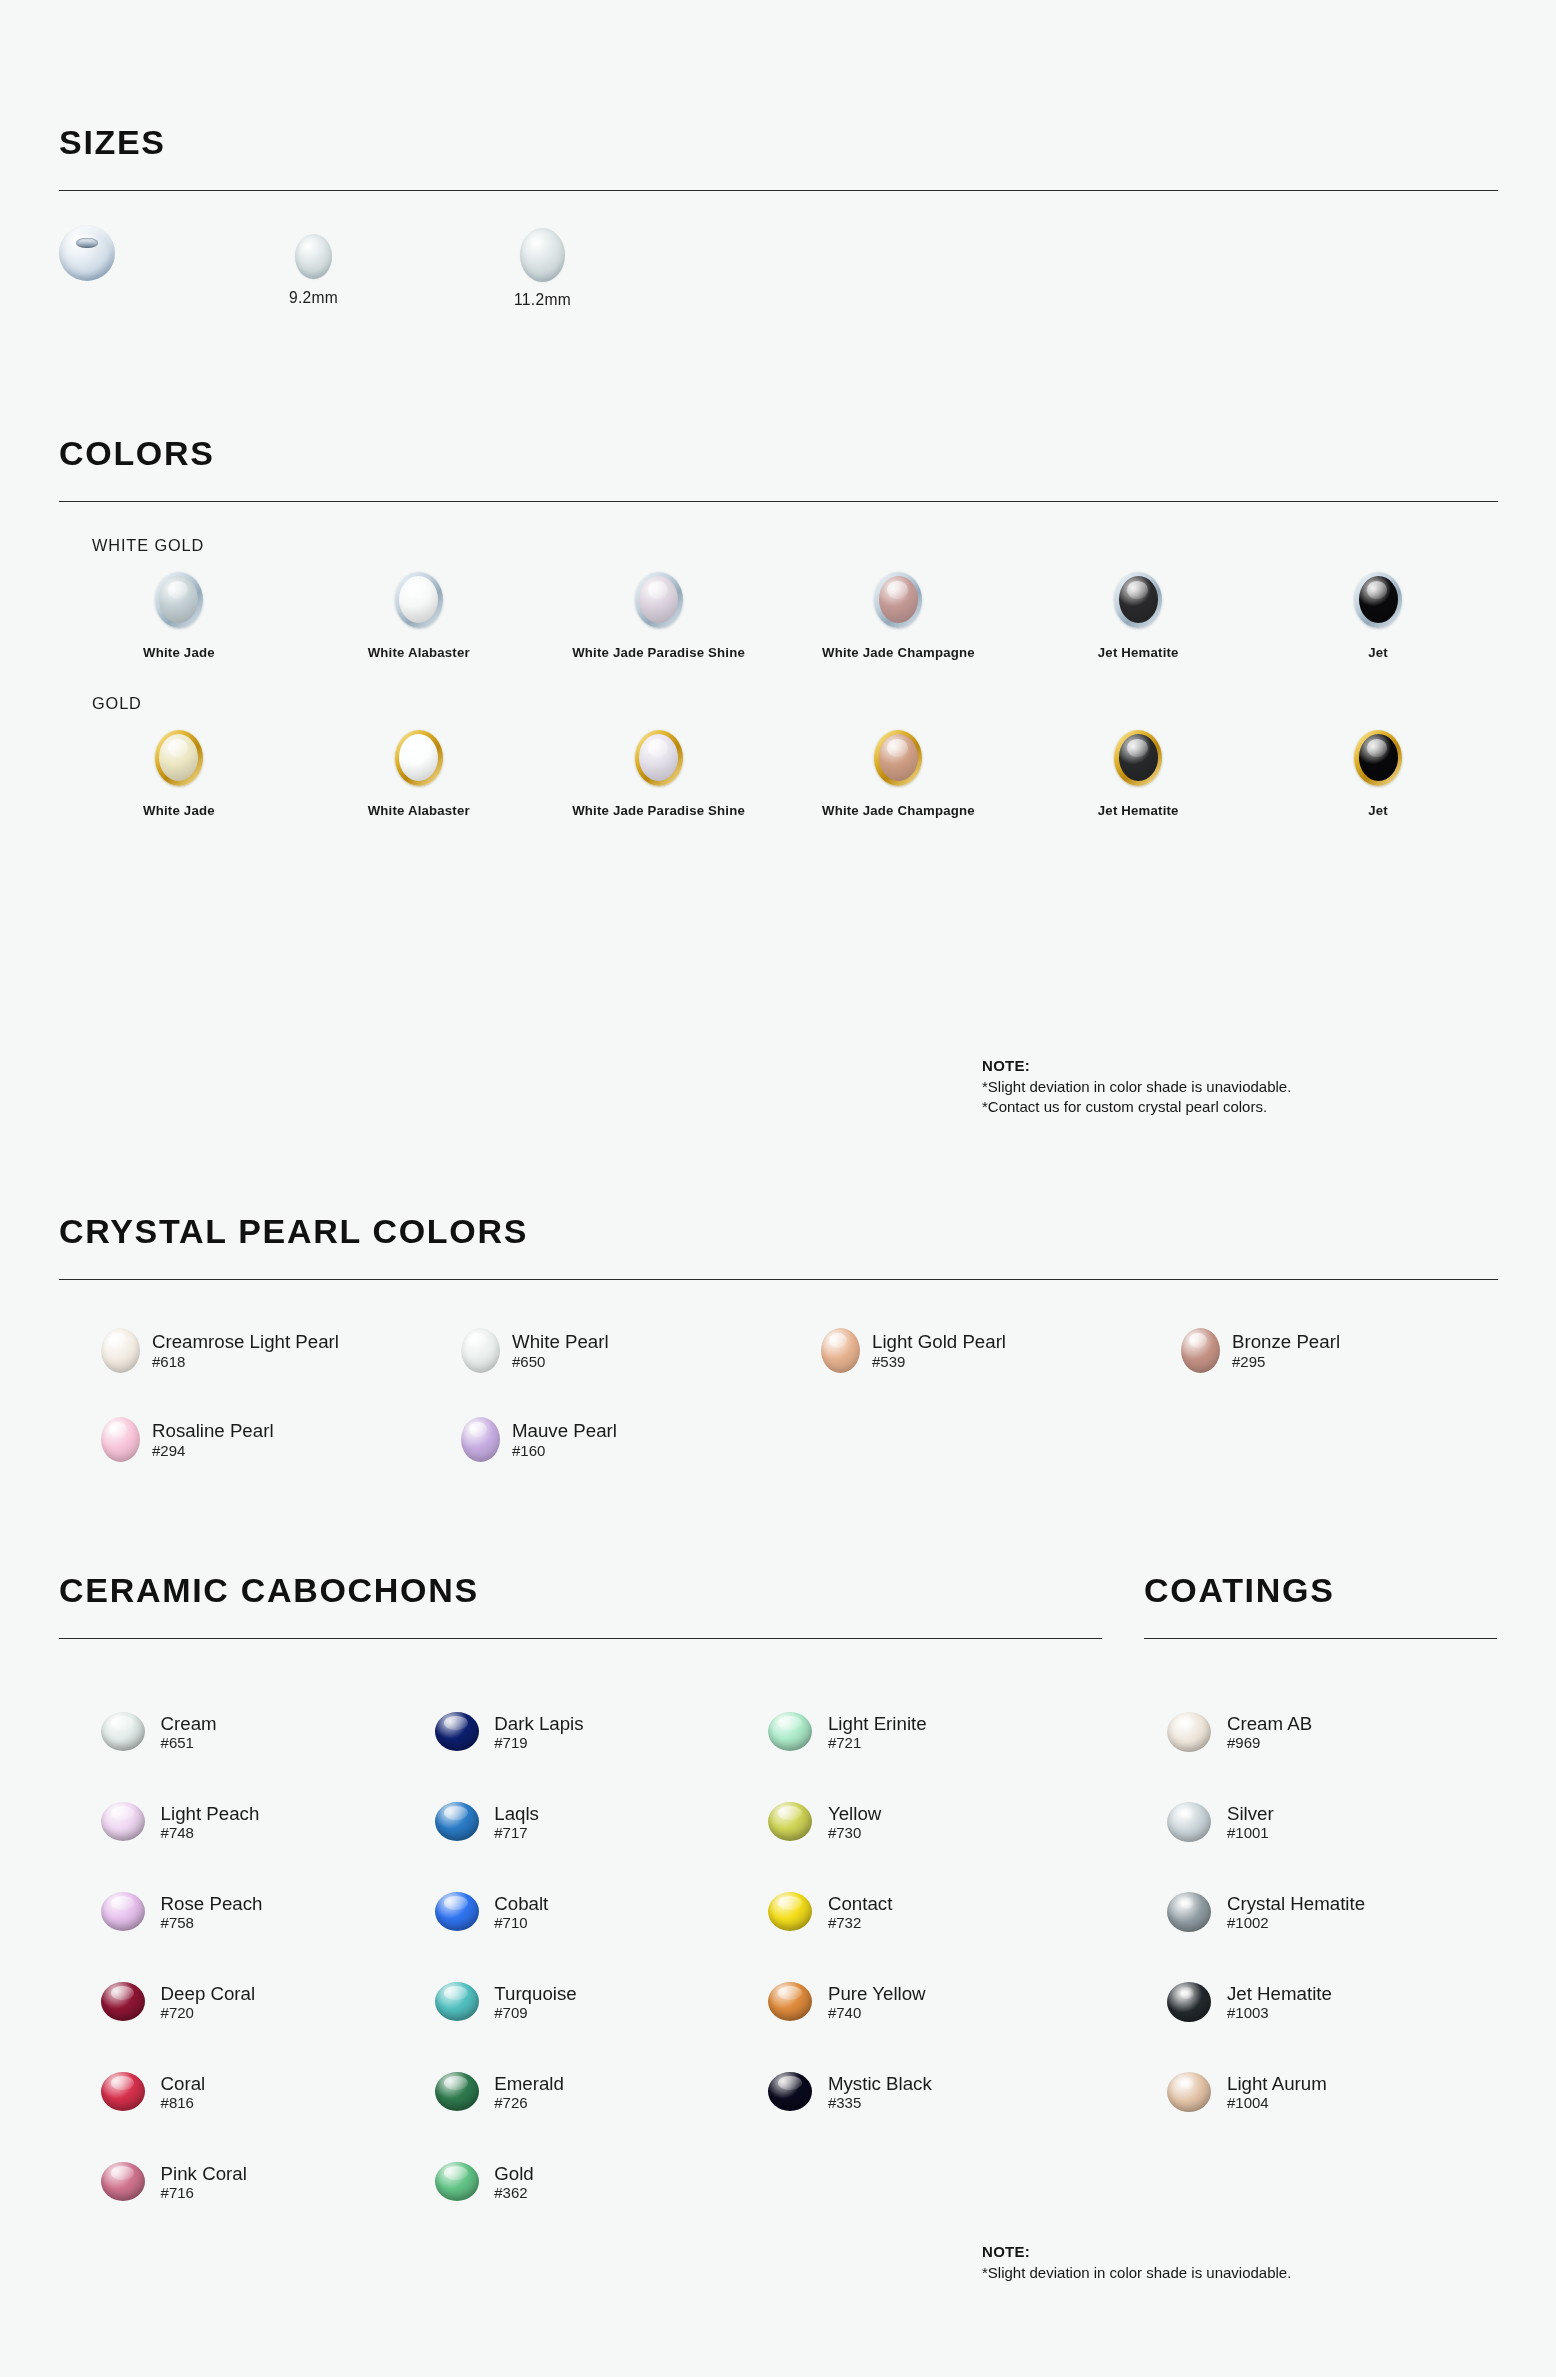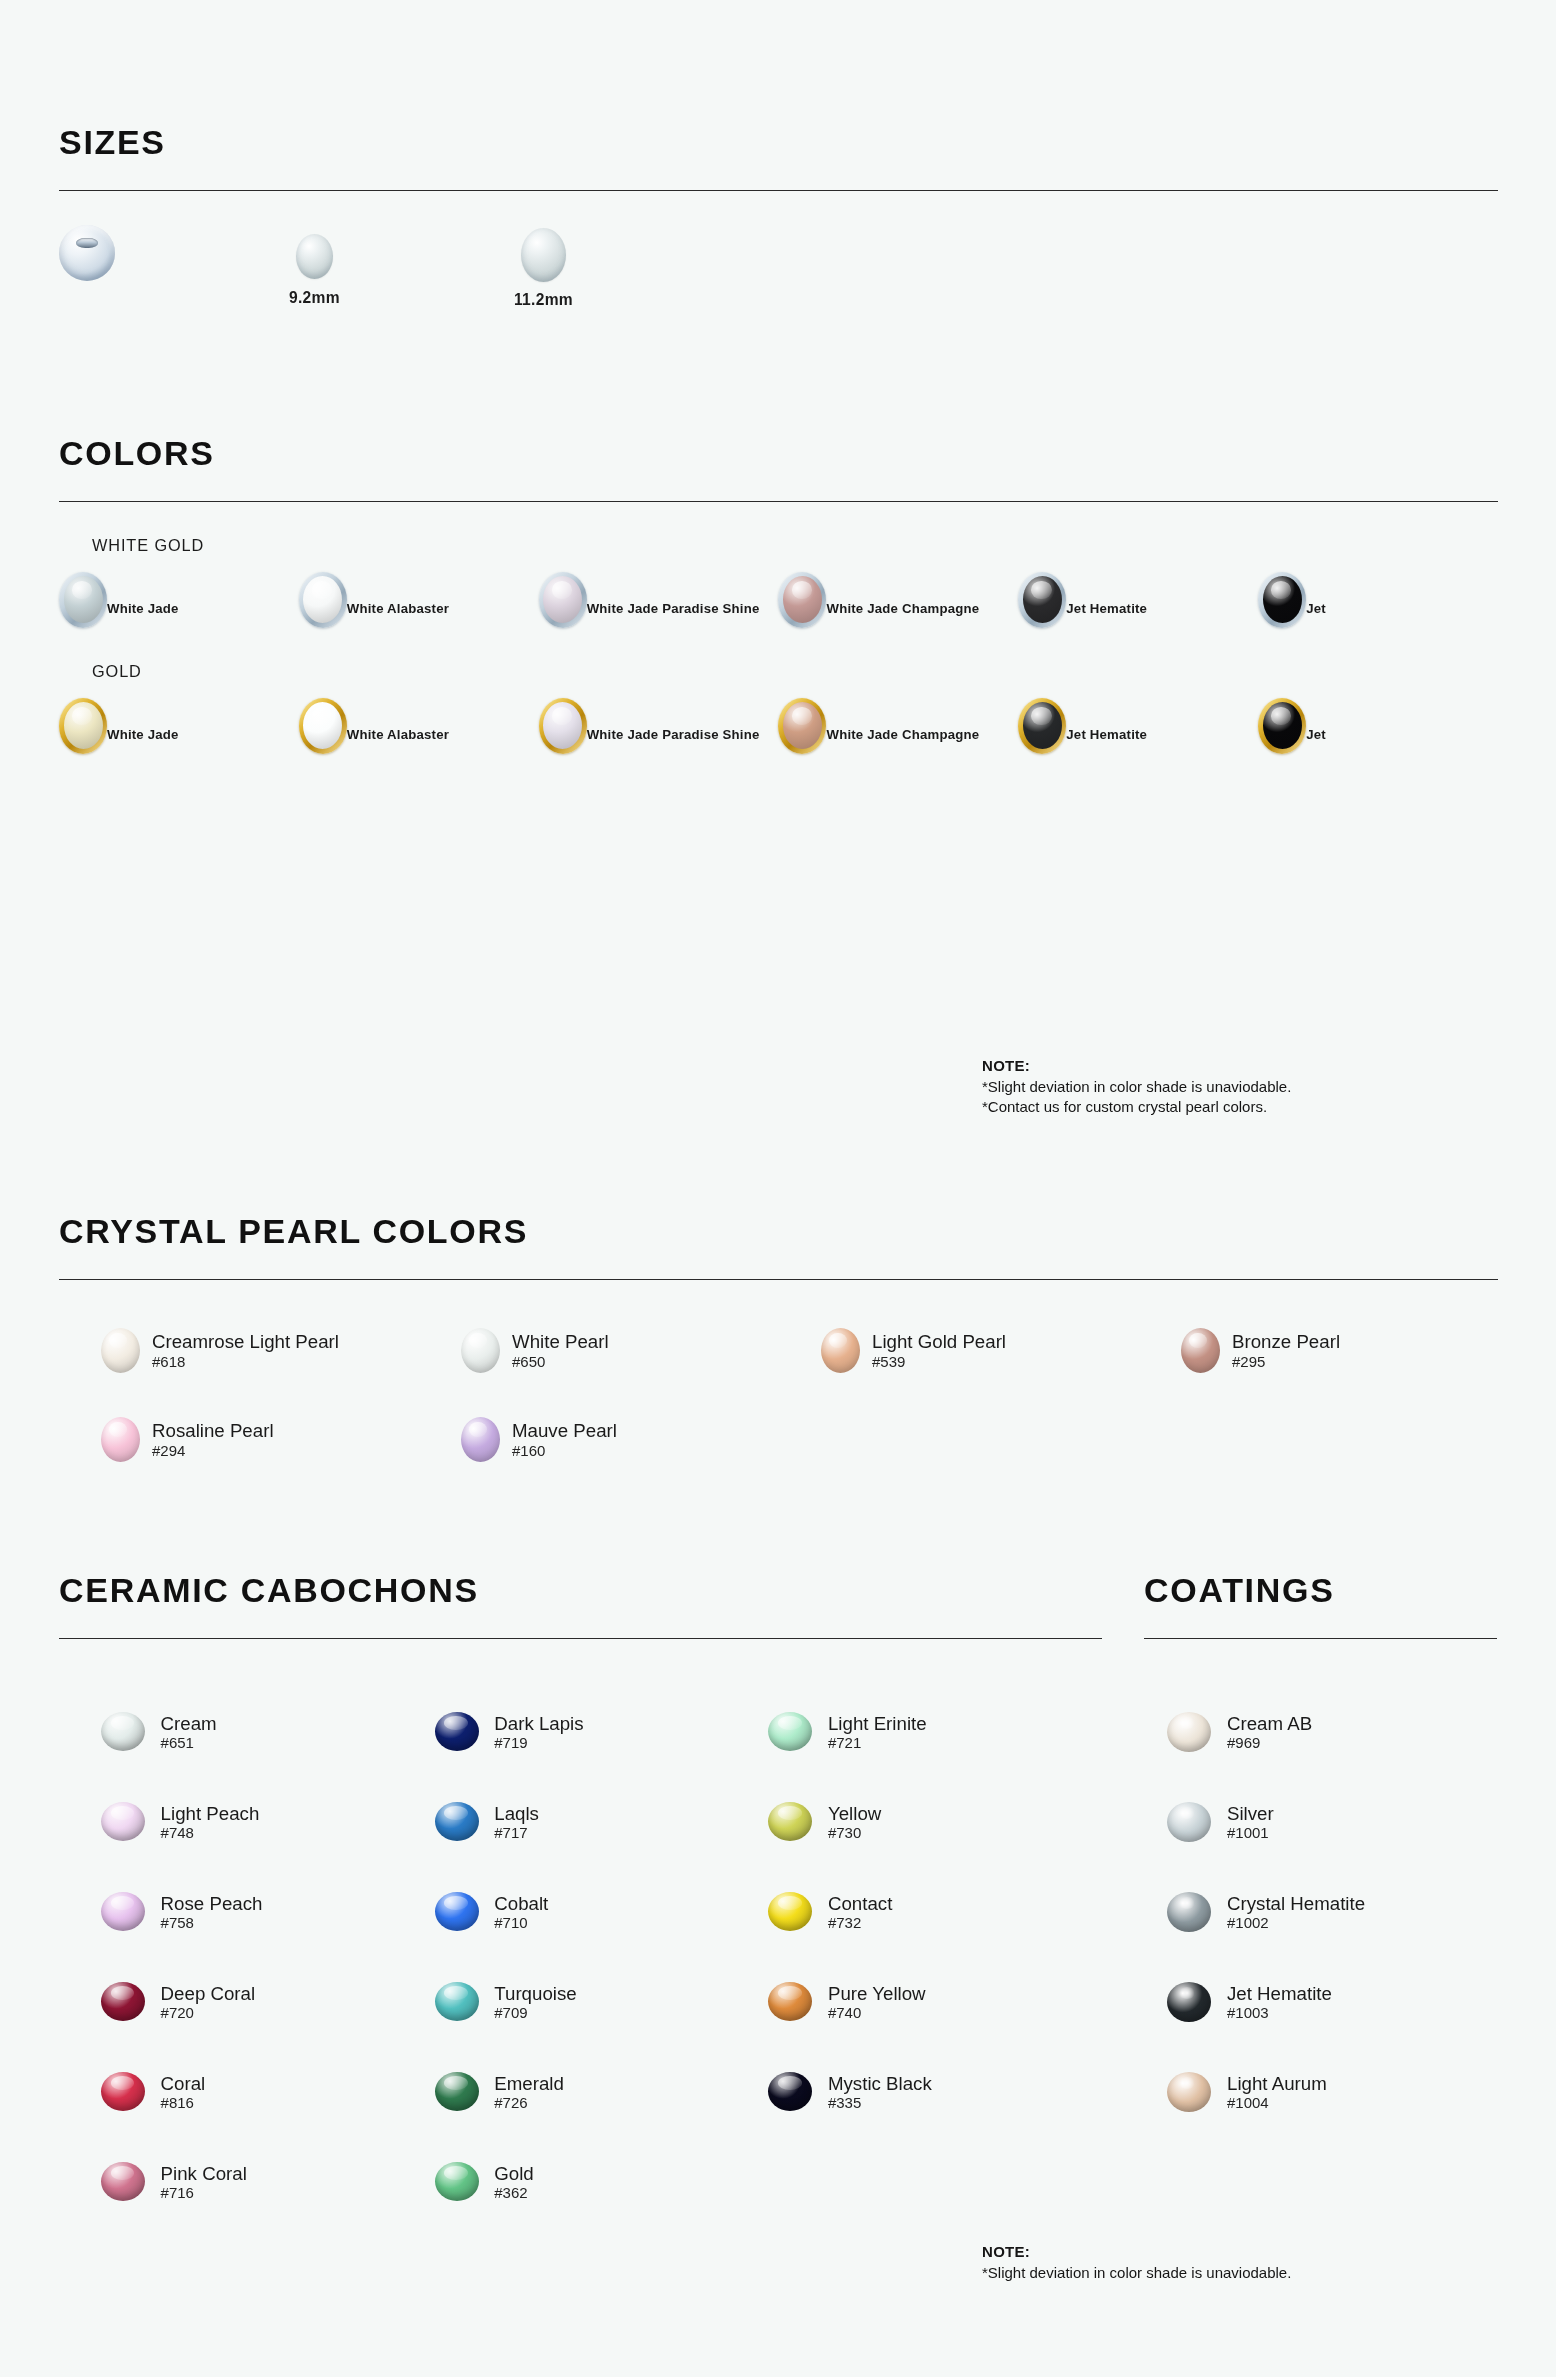--- a/index.html
+++ b/index.html
@@ -24,21 +24,21 @@
   }
   .rule {
     height: 0.8px;
     background: #2a2a2a;
     width: 100%;
   }
 
   
   #sizes { left: 59px; top: 125px; width: 1439px; }
   #sizes .rule { margin-top: 31px; }
-  .size-row { position: relative; height: 156px; margin-top: 28px; font-weight: bold; }
+  .size-row { position: relative; height: 156px; margin-top: 28px; }
   .size-item { position: absolute; text-align: center; }
   .size-label {
     font-size: 15.6px;
     color: #1c1c1c;
     letter-spacing: 0.3px;
     margin-top: 9.3px;
     white-space: nowrap;
   }
 
   
@@ -74,20 +74,21 @@
     margin: 34px 0 0 33px;
   }
   .swatch-row {
     display: flex;
     margin-top: 17px;
     padding-left: 0;
   }
   .swatch-cell {
     width: 240px;
     display: flex;
+    flex-direction: column;
     align-items: center;
   }
   .swatch-name {
     font-size: 13.2px;
     font-weight: 700;
     color: #1a1a1a;
     margin-top: 17px;
     letter-spacing: 0.2px;
     white-space: nowrap;
   }

